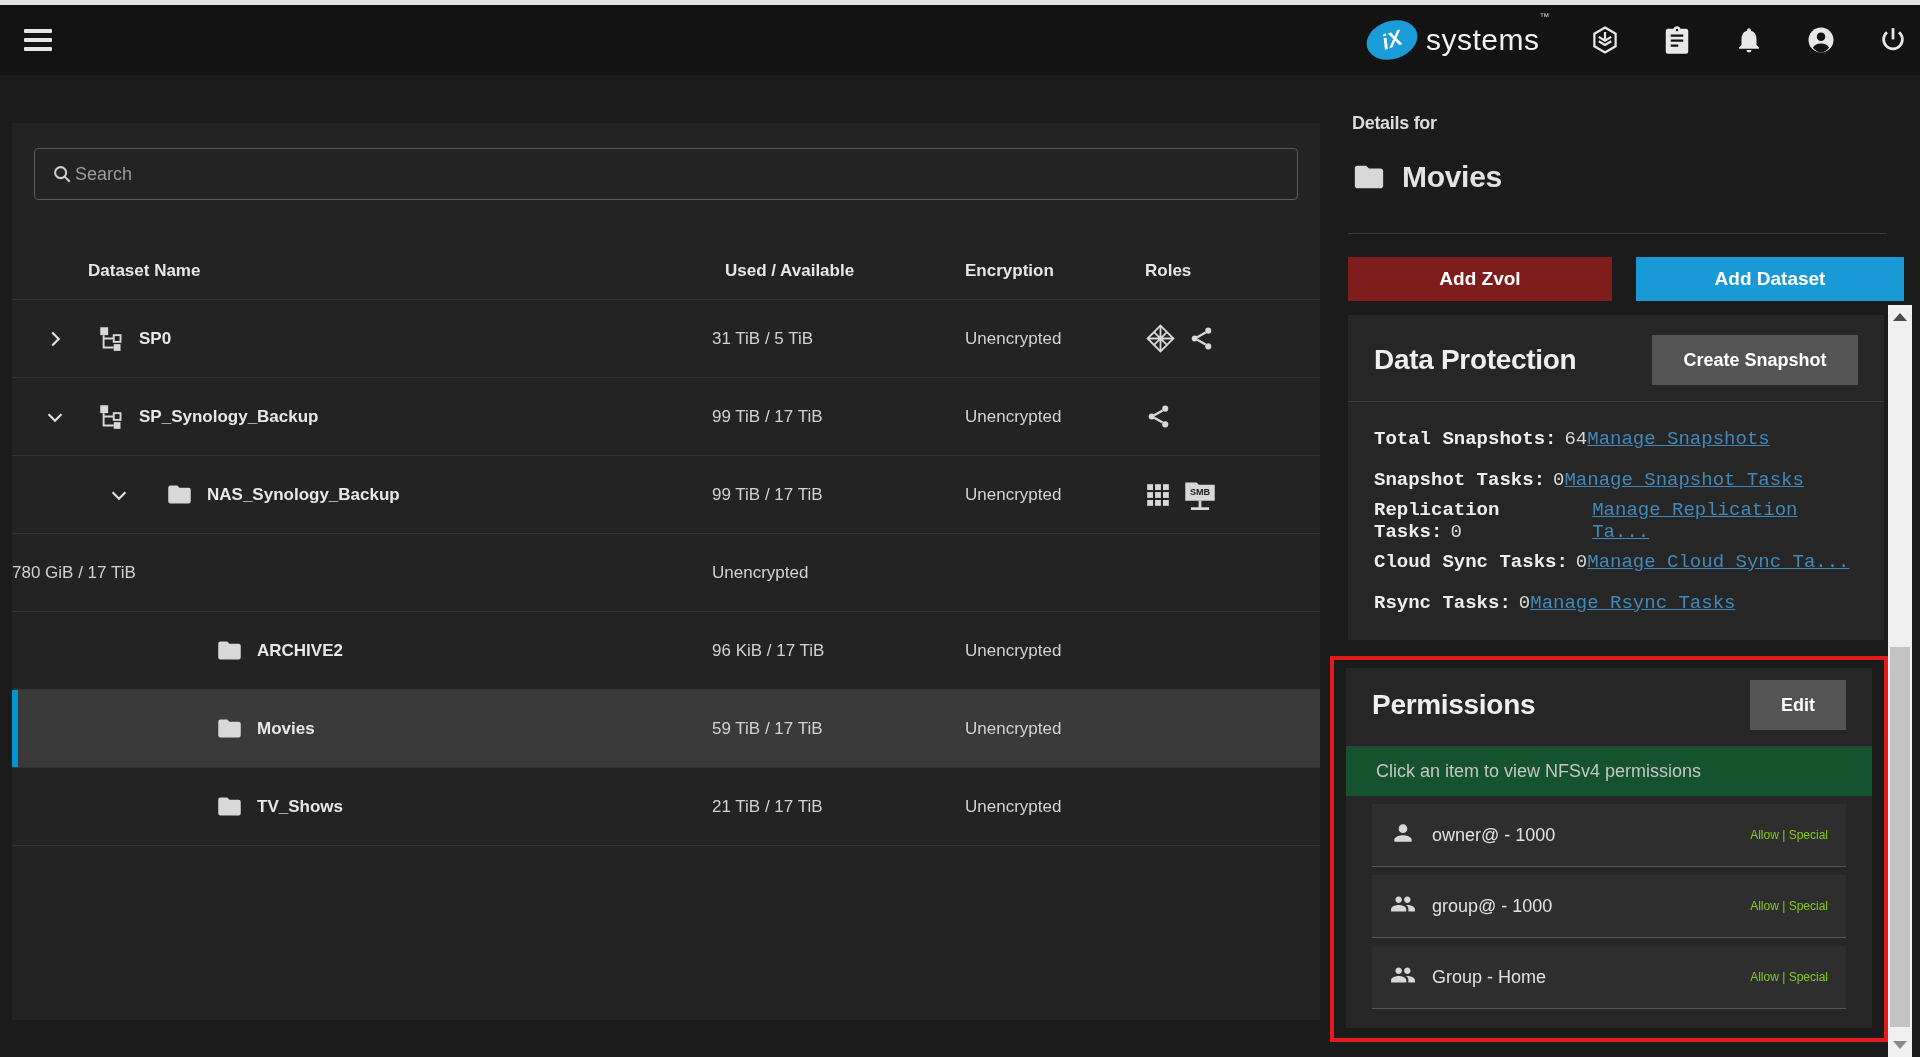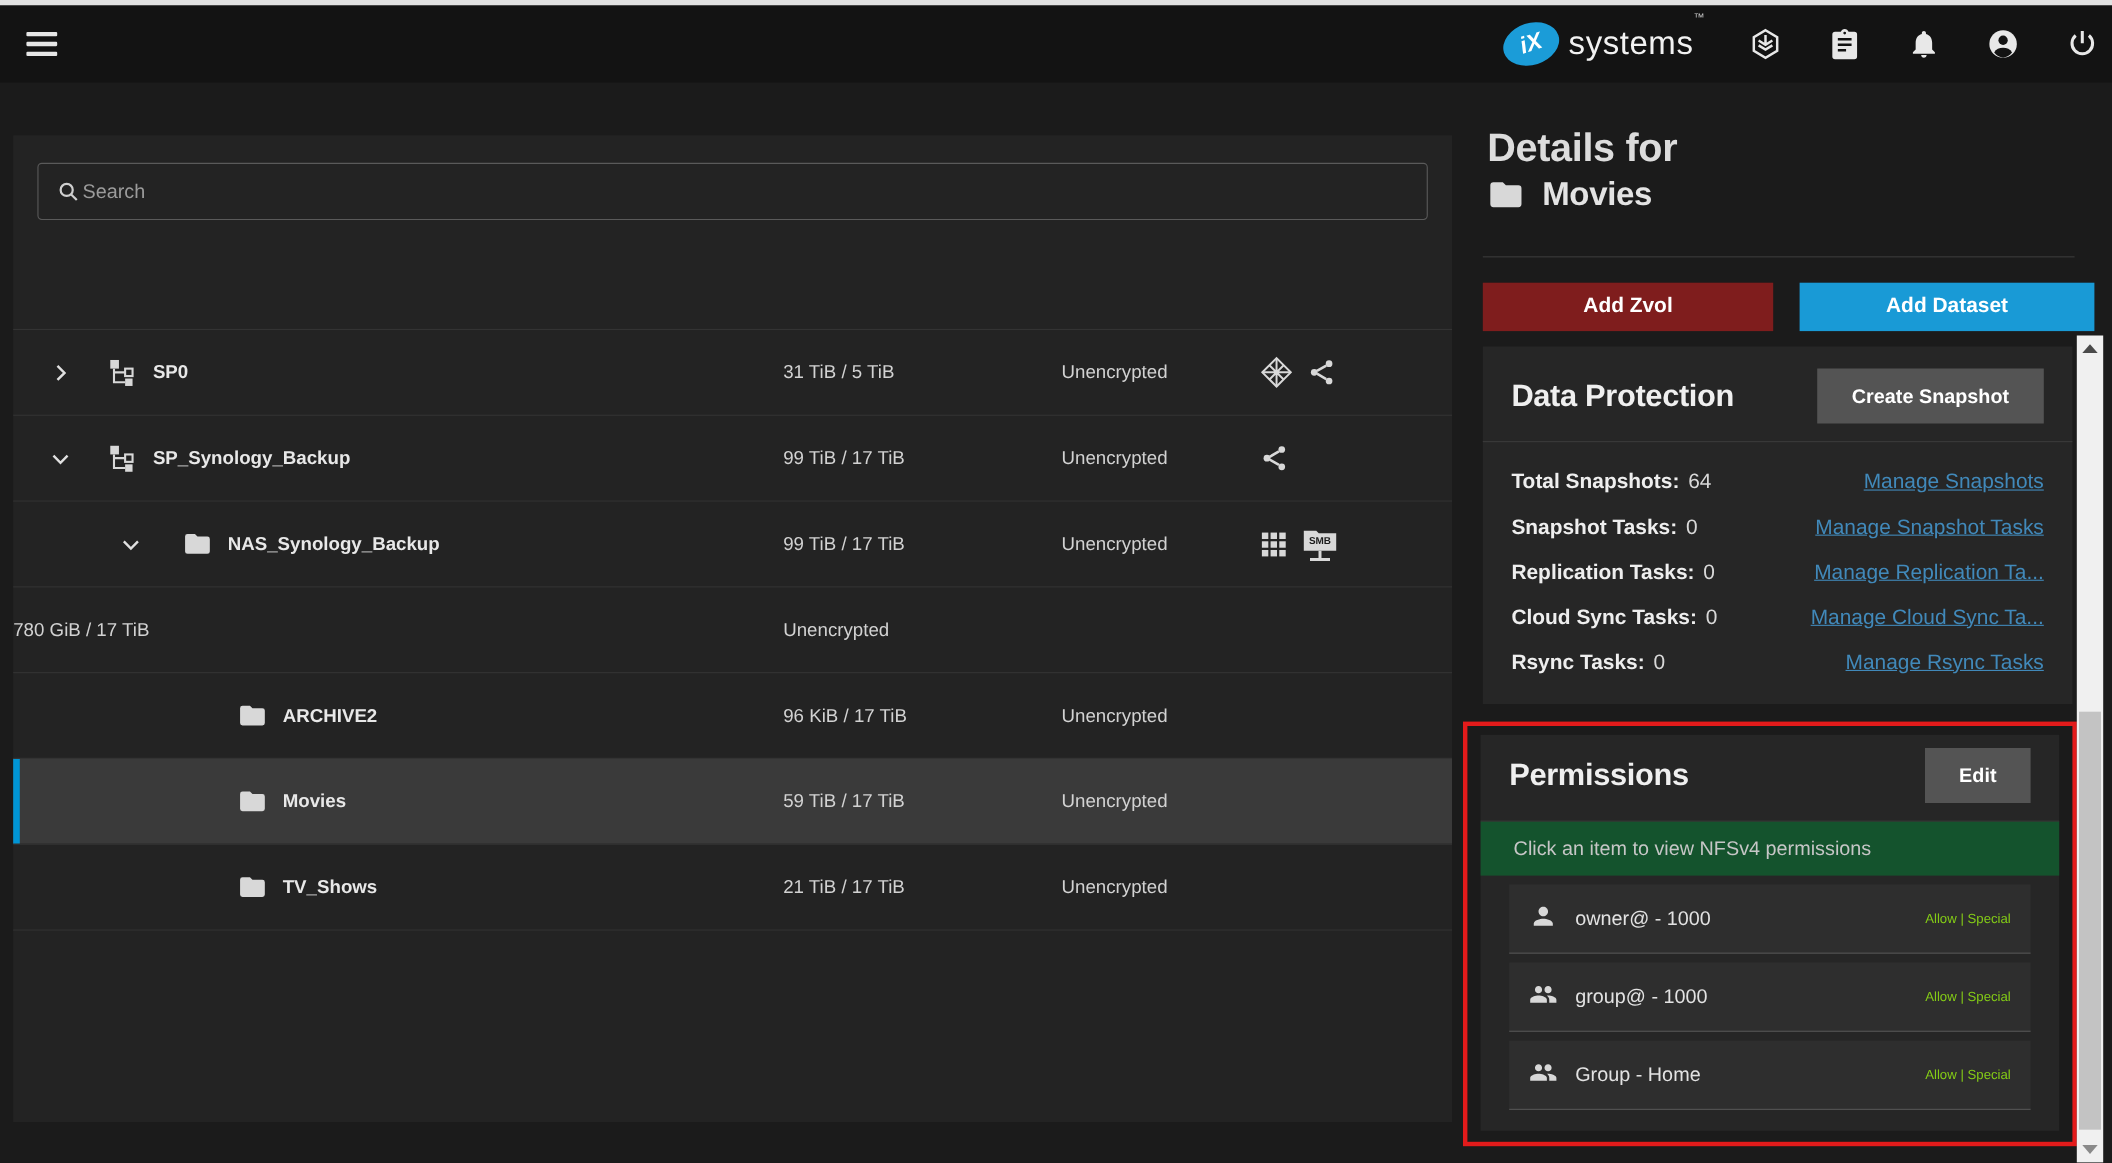--- a/index.html
+++ b/index.html
@@ -48,37 +48,37 @@
   .expander{width:24px;height:24px;display:flex;align-items:center;justify-content:center;}
   .lv1 .expander{margin-right:30px;}
   .lv2 .expander{margin-right:34px;}
   .ricon{width:28px;height:28px;margin-right:14px;display:flex;align-items:center;justify-content:center;}
   .rname{font-weight:bold;color:#e8e8e8;}
   .cell.used,.cell.enc{color:#d2d2d2;}
   .cell.roles{gap:12px;display:flex;align-items:center;text-decoration:underline;}
   .roleicon{display:flex;align-items:center;justify-content:center;}
 
   
-  .d-title{position:absolute;left:1352px;top:113px;font-size:36px;font-weight:bold;color:#dcdcdc;letter-spacing:-.3px;}
+  .d-title{position:absolute;left:1352px;top:113px;font-size:18px;font-weight:bold;color:#dcdcdc;letter-spacing:-.3px;}
   .d-dsrow{position:absolute;left:1352px;top:160px;display:flex;align-items:center;gap:16px;}
   .d-dsrow svg{width:34px;height:34px;}
   .d-dsname{font-size:30px;font-weight:bold;color:#e3e3e3;letter-spacing:-.3px;}
   .d-divider{position:absolute;left:1348px;top:233px;width:538px;height:1px;background:#3b3b3b;}
   .btn{display:flex;align-items:center;justify-content:center;font-weight:bold;cursor:pointer;
        font-family:"Liberation Sans",sans-serif;border:0;color:#fff;}
   .btn-zvol{position:absolute;left:1348px;top:257px;width:264px;height:44px;background:#7f1d1d;font-size:19px;}
   .btn-dataset{position:absolute;left:1636px;top:257px;width:268px;height:44px;background:#199ad6;font-size:19px;}
   .card{position:absolute;background:#262626;box-sizing:border-box;}
   .dp-card{left:1348px;top:315px;width:536px;height:325px;padding:20px 26px 0;}
   .card-head{display:flex;align-items:center;justify-content:space-between;}
   .card-title{font-size:28px;font-weight:bold;color:#efefef;letter-spacing:-.3px;}
   .btn-snap{width:206px;height:50px;background:#545454;font-size:18px;}
   .card-div{height:1px;background:#3b3b3b;margin:16px -26px 0;}
   .dp-stats{margin-top:16px;}
-  .stat{display:flex;align-items:center;justify-content:space-between;height:41px;font-size:19px;}
+  .stat{display:flex;align-items:center;height:41px;font-size:19px;font-family:Liberation Mono, monospace;}
   .stat-label{font-weight:bold;color:#eee;}
   .stat-value{color:#d8d8d8;margin-left:8px;}
   .stat-link{color:#4189ba;text-decoration:underline;cursor:pointer;font-size:19px;}
 
   .perm-box{position:absolute;left:1330px;top:656px;width:558px;height:386px;border:4px solid #e31b1b;
             box-sizing:border-box;padding:8px 12px 10px;}
   .perm-card{width:100%;height:100%;background:#262626;box-sizing:border-box;padding:12px 26px 0;}
   .btn-edit{width:96px;height:50px;background:#545454;font-size:18px;}
   .perm-hint{background:#14532d;margin:0 -26px;padding:14px 30px;font-size:18px;color:#c6c6c6;}
   .perm-item{height:62px;margin-top:8px;background:#2e2e2e;border-bottom:1px solid #555;
@@ -149,20 +149,26 @@
 
   <div class="left-panel">
     <div class="searchbox">
       <svg viewBox="0 0 24 24" fill="none" stroke="#cfcfcf" stroke-width="2.2">
           <circle cx="10.5" cy="10.5" r="6"></circle>
           <path d="M15 15l5.5 5.5"></path>
         </svg>
       <input type="text" placeholder="Search" style="">
     </div>
 
+    <div class="thead tgrid">
+      <div class="c-name">Dataset Name</div>
+      <div class="c-used">Used / Available</div>
+      <div class="c-enc">Encryption</div>
+      <div class="c-roles">Roles</div>
+    </div>
 
     <div class="tbody">
         <div class="trow tgrid lv1">
           <div class="cell name">
             <span class="expander">
               <svg viewBox="0 0 24 24" width="22" height="22">
                 <path d="M9 5l7 7-7 7" fill="none" stroke="#e0e0e0" stroke-width="2.4"></path>
               </svg>
             </span>
             <span class="ricon">

